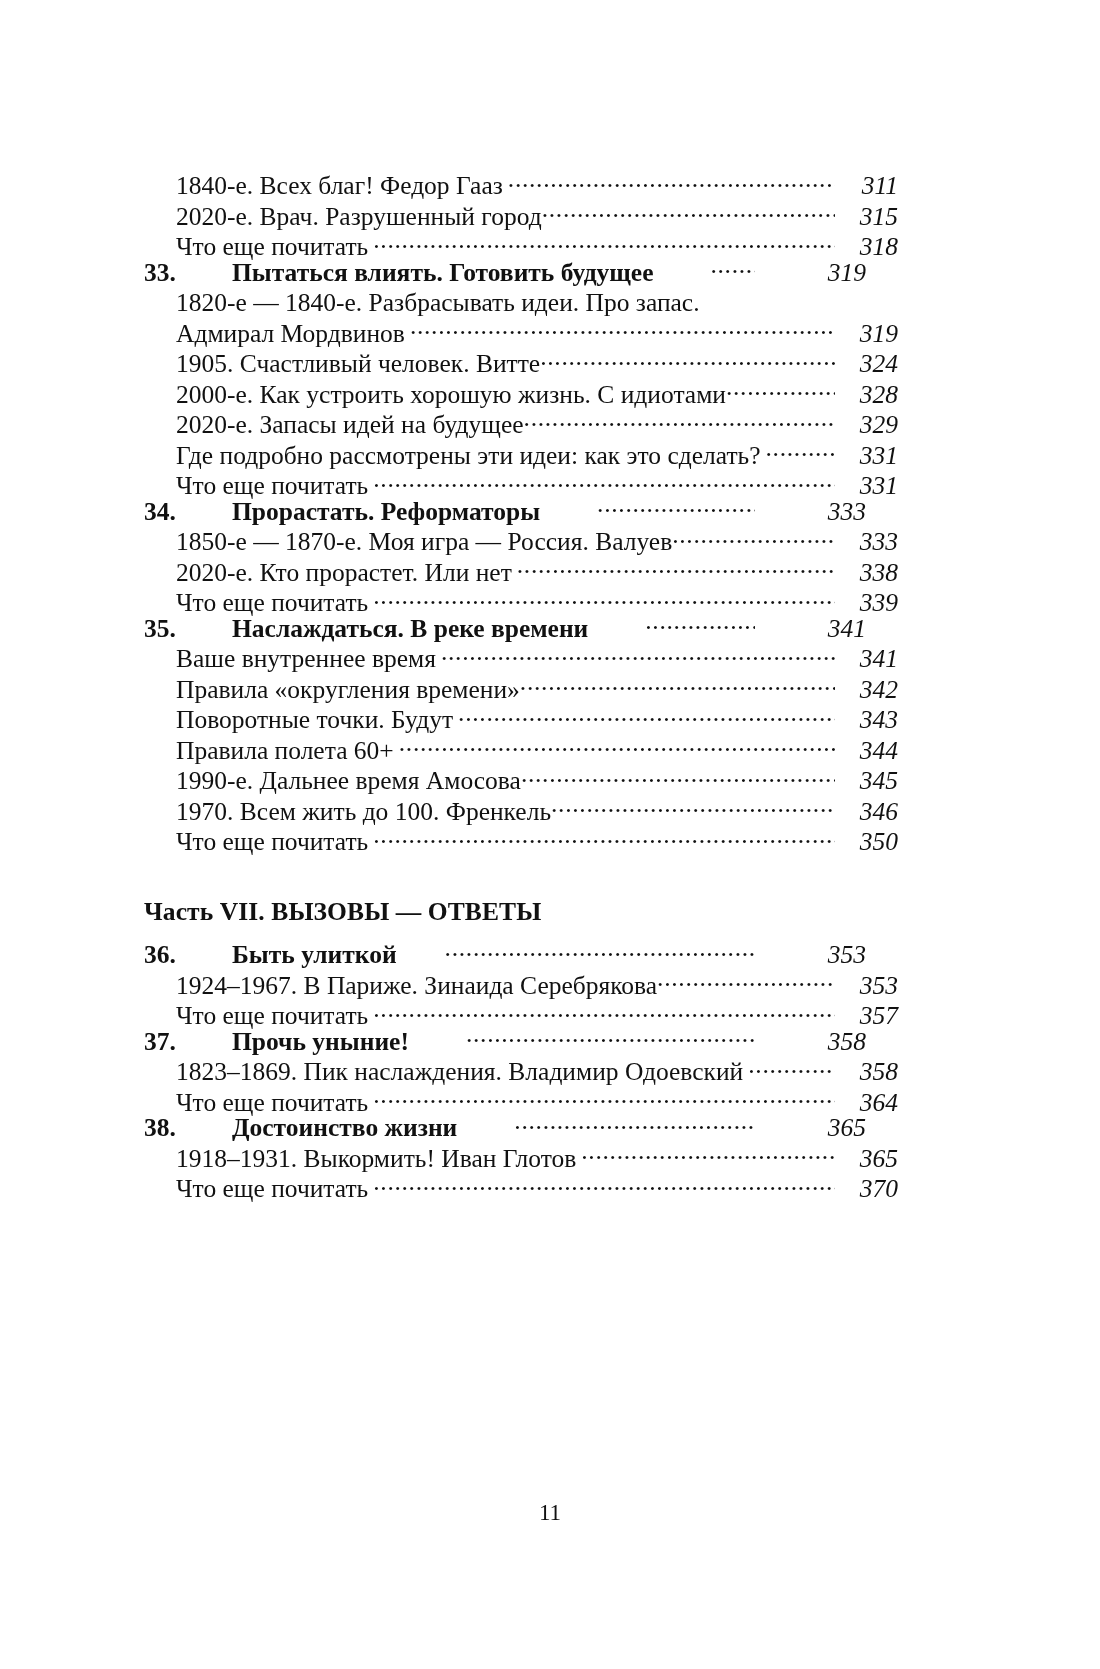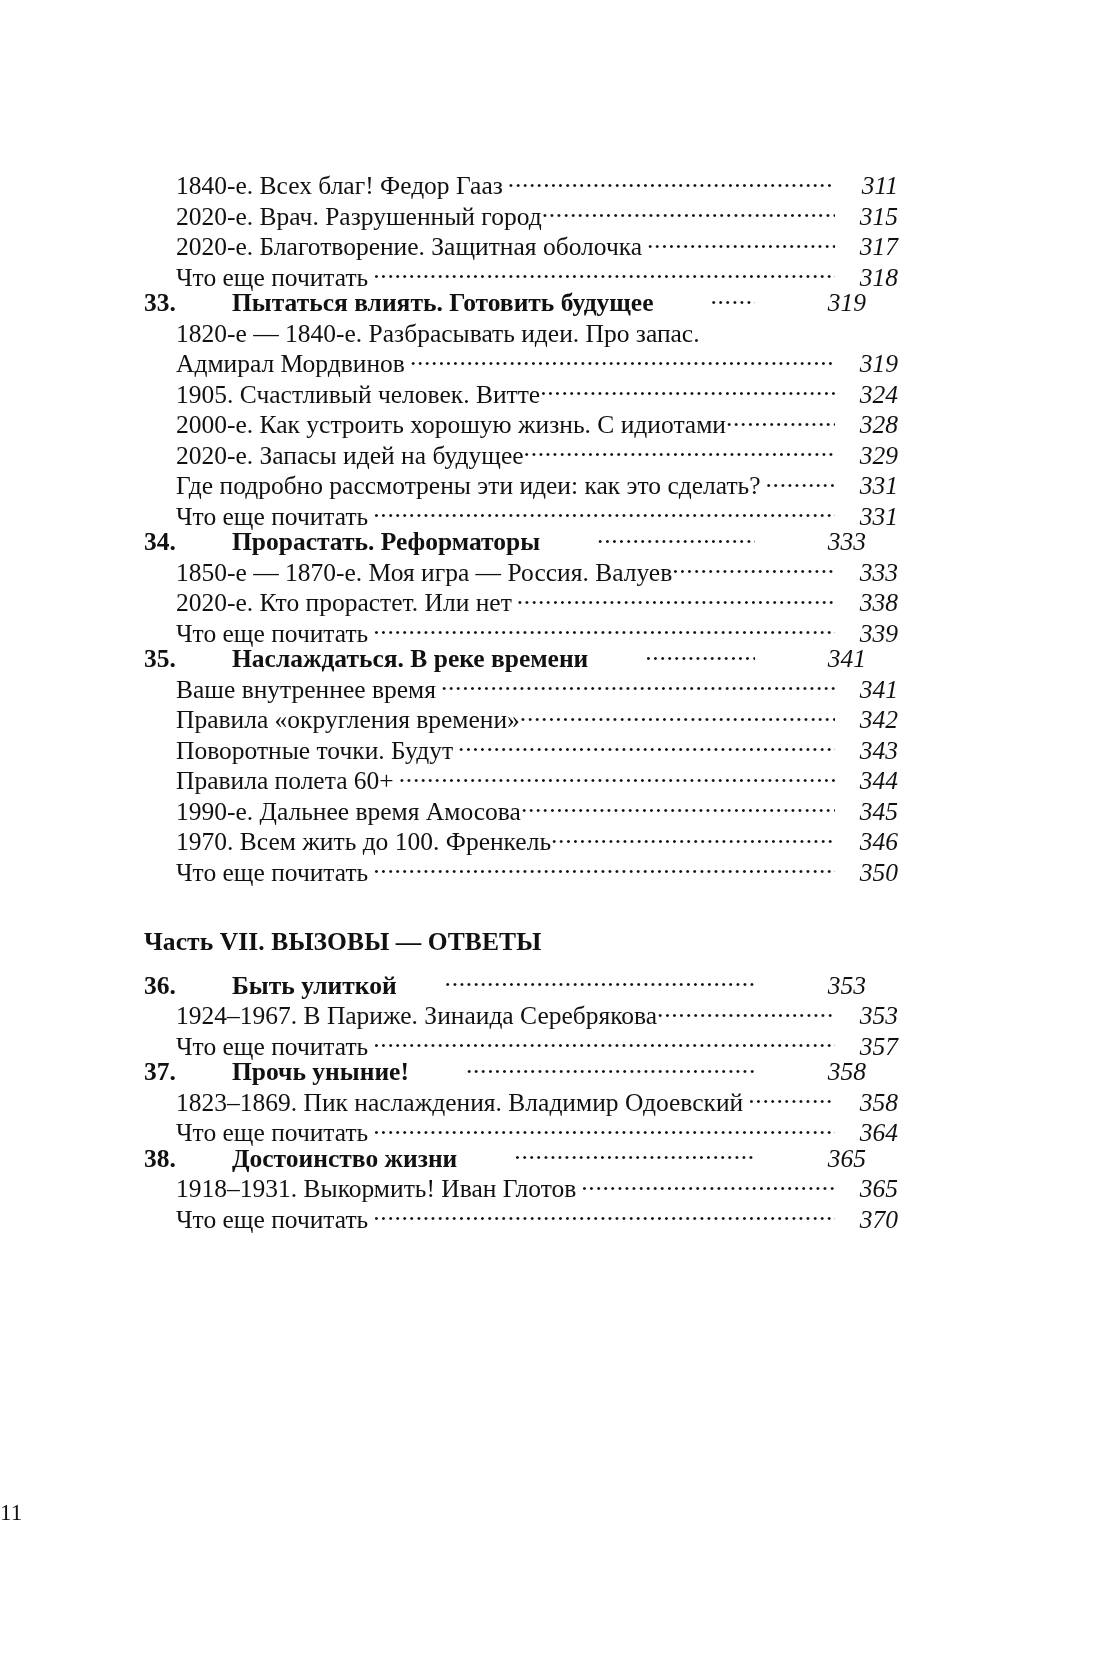--- a/index.html
+++ b/index.html
@@ -122,21 +122,21 @@
   }
 
   
   .group { margin-bottom: 0; }
 
   .folio {
     position: absolute;
     left: 0;
     top: 1500px;
     width: 1100px;
-    text-align: left;
+    text-align: center;
     font-size: 23px;
     font-family: "Liberation Serif", "DejaVu Serif", serif;
     color: #111;
   }
 </style>
 </head>
 <body>
 
 <div class="page">
   <div class="toc" id="toc-root">
@@ -145,25 +145,20 @@
           <span class="title">1840-е. Всех благ! Федор Гааз</span>
           <span class="leader"></span>
           <span class="pageno">311</span>
         </div>
         <div class="entry sub tight">
           <span class="title">2020-е. Врач. Разрушенный город</span>
           <span class="leader"></span>
           <span class="pageno">315</span>
         </div>
         <div class="entry sub">
-          <span class="title">2020-е. Благотворение. Защитная оболочка</span>
-          <span class="leader"></span>
-          <span class="pageno">317</span>
-        </div>
-        <div class="entry sub">
           <span class="title">Что еще почитать</span>
           <span class="leader"></span>
           <span class="pageno">318</span>
         </div>
       </div>
       <div class="group">
         <div class="entry chapter">
           <span class="num-col">33.</span>
           <span class="title">Пытаться влиять. Готовить будущее</span>
           <span class="leader"></span>

